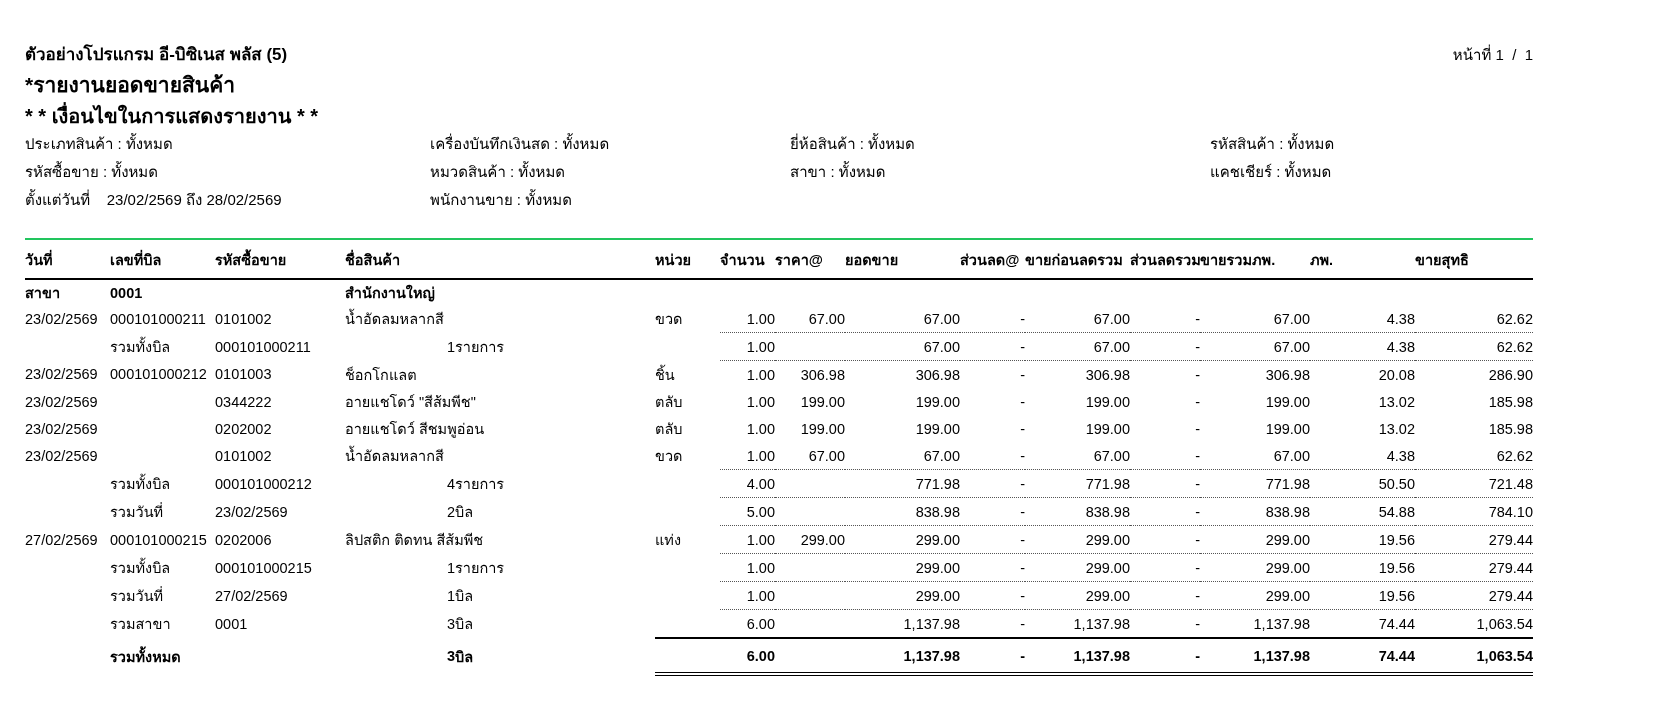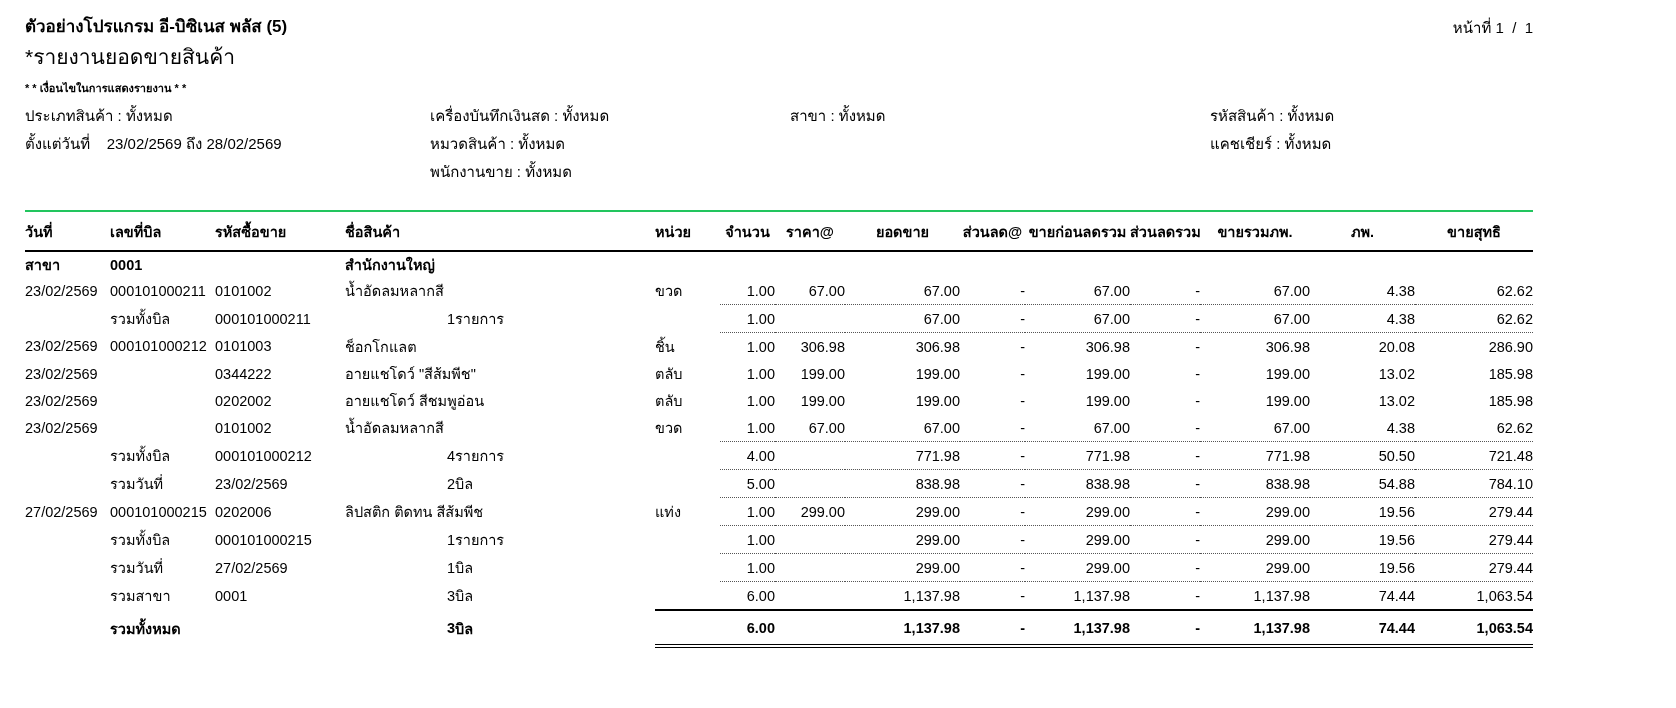--- a/index.html
+++ b/index.html
@@ -1,28 +1,28 @@
 <!DOCTYPE html>
 <html><head>
 <meta charset="utf-8">
 <style>
   html,body{margin:0;padding:0;background:#ffffff;}
   body{font-family:"Liberation Sans","DejaVu Sans",sans-serif;color:#000;}
   .page{width:1676px;height:708px;box-sizing:border-box;padding:14px 0 0 25px;position:relative;background:#fff;overflow:hidden;}
-  .hdr-row1{display:flex;justify-content:space-between;align-items:flex-end;width:1508px;}
+  .hdr-row1{display:flex;justify-content:space-between;align-items:center;width:1508px;margin-top:28px;}
   .app-title{font-size:17px;font-weight:bold;line-height:26px;}
   .page-label{font-size:15px;line-height:24px;white-space:pre;}
-  .report-title{font-size:21px;font-weight:normal;line-height:30px;margin-top:2px;}
-  .cond-title{font-size:11px;font-weight:bold;line-height:24px;margin-top:4px;}
+  .report-title{font-size:21px;font-weight:bold;line-height:30px;margin-top:2px;}
+  .cond-title{font-size:20px;font-weight:bold;line-height:24px;margin-top:4px;}
   .filters{display:grid;grid-template-columns:405px 360px 420px auto;margin-top:2px;width:1508px;}
   .filter-item{font-size:15px;line-height:28px;height:28px;white-space:pre;}
   table.sales{border-collapse:collapse;table-layout:fixed;width:1508px;margin-top:24px;}
   table.sales th{font-weight:bold;font-size:14.5px;height:38px;vertical-align:middle;padding:0;
     border-top:2px solid #22c55e;border-bottom:2px solid #000;text-align:left;white-space:nowrap;}
-  table.sales th.num{text-align:center;}
+  table.sales th.num{text-align:left;}
   table.sales td{padding:0;font-size:14.5px;height:27px;vertical-align:middle;white-space:nowrap;overflow:visible;}
   tr.branch td{height:25px;font-weight:bold;margin-top:48px;}
   tr.grand td{height:33px;font-weight:bold;}
   td.num{text-align:right;}
   td.dash{padding-right:6px;}
   td.count{text-align:right;padding-right:6px;}
   td.cunit{padding-left:60px;}
   td.c-unit{padding-left:3px;}
   tr.line-dotted td.ruled{border-bottom:1px dotted #555;}
   tr.line-solid td.ruled,tr.line-solid td.ruled0{border-bottom:2px solid #000;}
@@ -37,28 +37,30 @@
     <div class="app-title">ตัวอย่างโปรแกรม อี-บิซิเนส พลัส (5)</div>
     <div class="page-label">หน้าที่ 1  /  1</div>
   </div>
 
   <div class="report-title">*รายงานยอดขายสินค้า</div>
   <div class="cond-title">* * เงื่อนไขในการแสดงรายงาน * *</div>
 
   <div class="filters">
     <div class="fcol">
       <div class="filter-item">ประเภทสินค้า : ทั้งหมด</div>
+      <div class="filter-item">รหัสซื้อขาย : ทั้งหมด</div>
       <div class="filter-item">ตั้งแต่วันที่    23/02/2569 ถึง 28/02/2569</div>
     </div>
     <div class="fcol">
       <div class="filter-item">เครื่องบันทึกเงินสด : ทั้งหมด</div>
       <div class="filter-item">หมวดสินค้า : ทั้งหมด</div>
       <div class="filter-item">พนักงานขาย : ทั้งหมด</div>
     </div>
     <div class="fcol">
+      <div class="filter-item">ยี่ห้อสินค้า : ทั้งหมด</div>
       <div class="filter-item">สาขา : ทั้งหมด</div>
     </div>
     <div class="fcol">
       <div class="filter-item">รหัสสินค้า : ทั้งหมด</div>
       <div class="filter-item">แคชเชียร์ : ทั้งหมด</div>
     </div>
   </div>
 
   <table class="sales">
     <colgroup>

